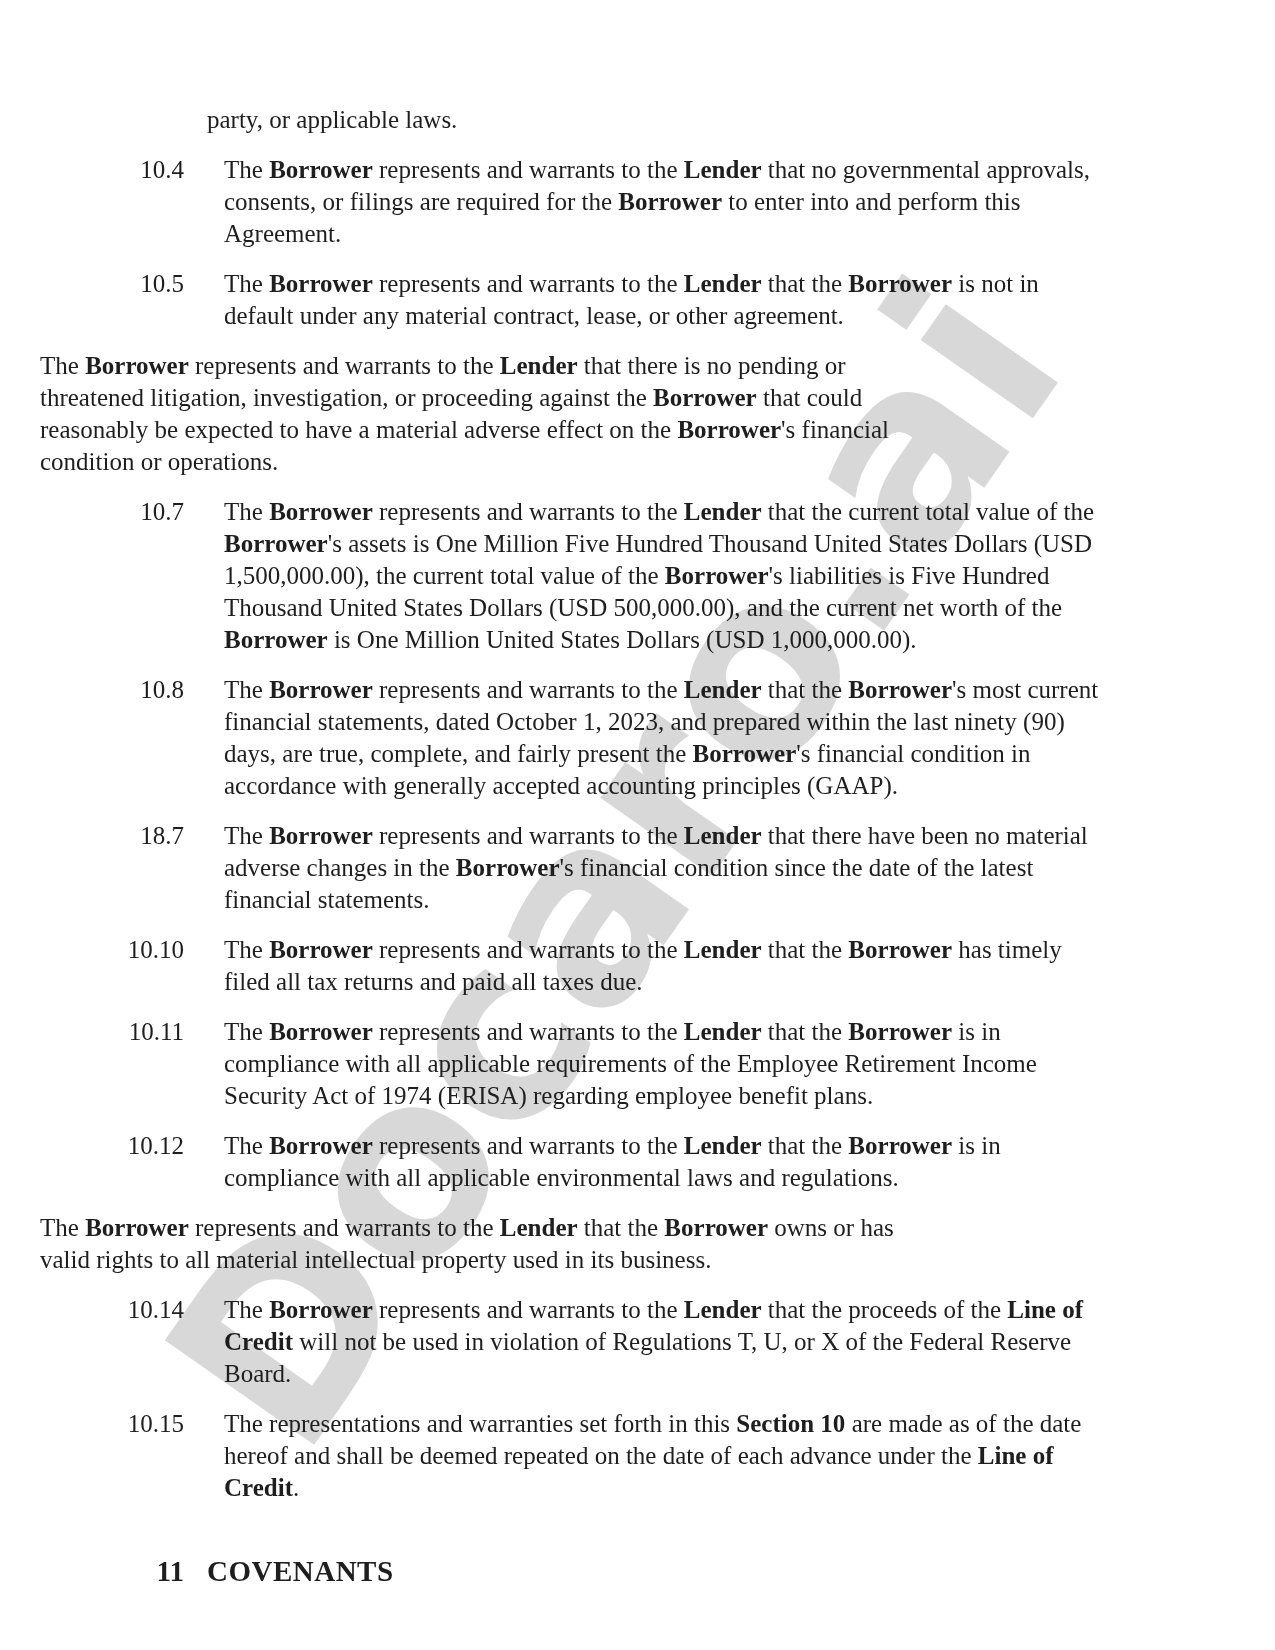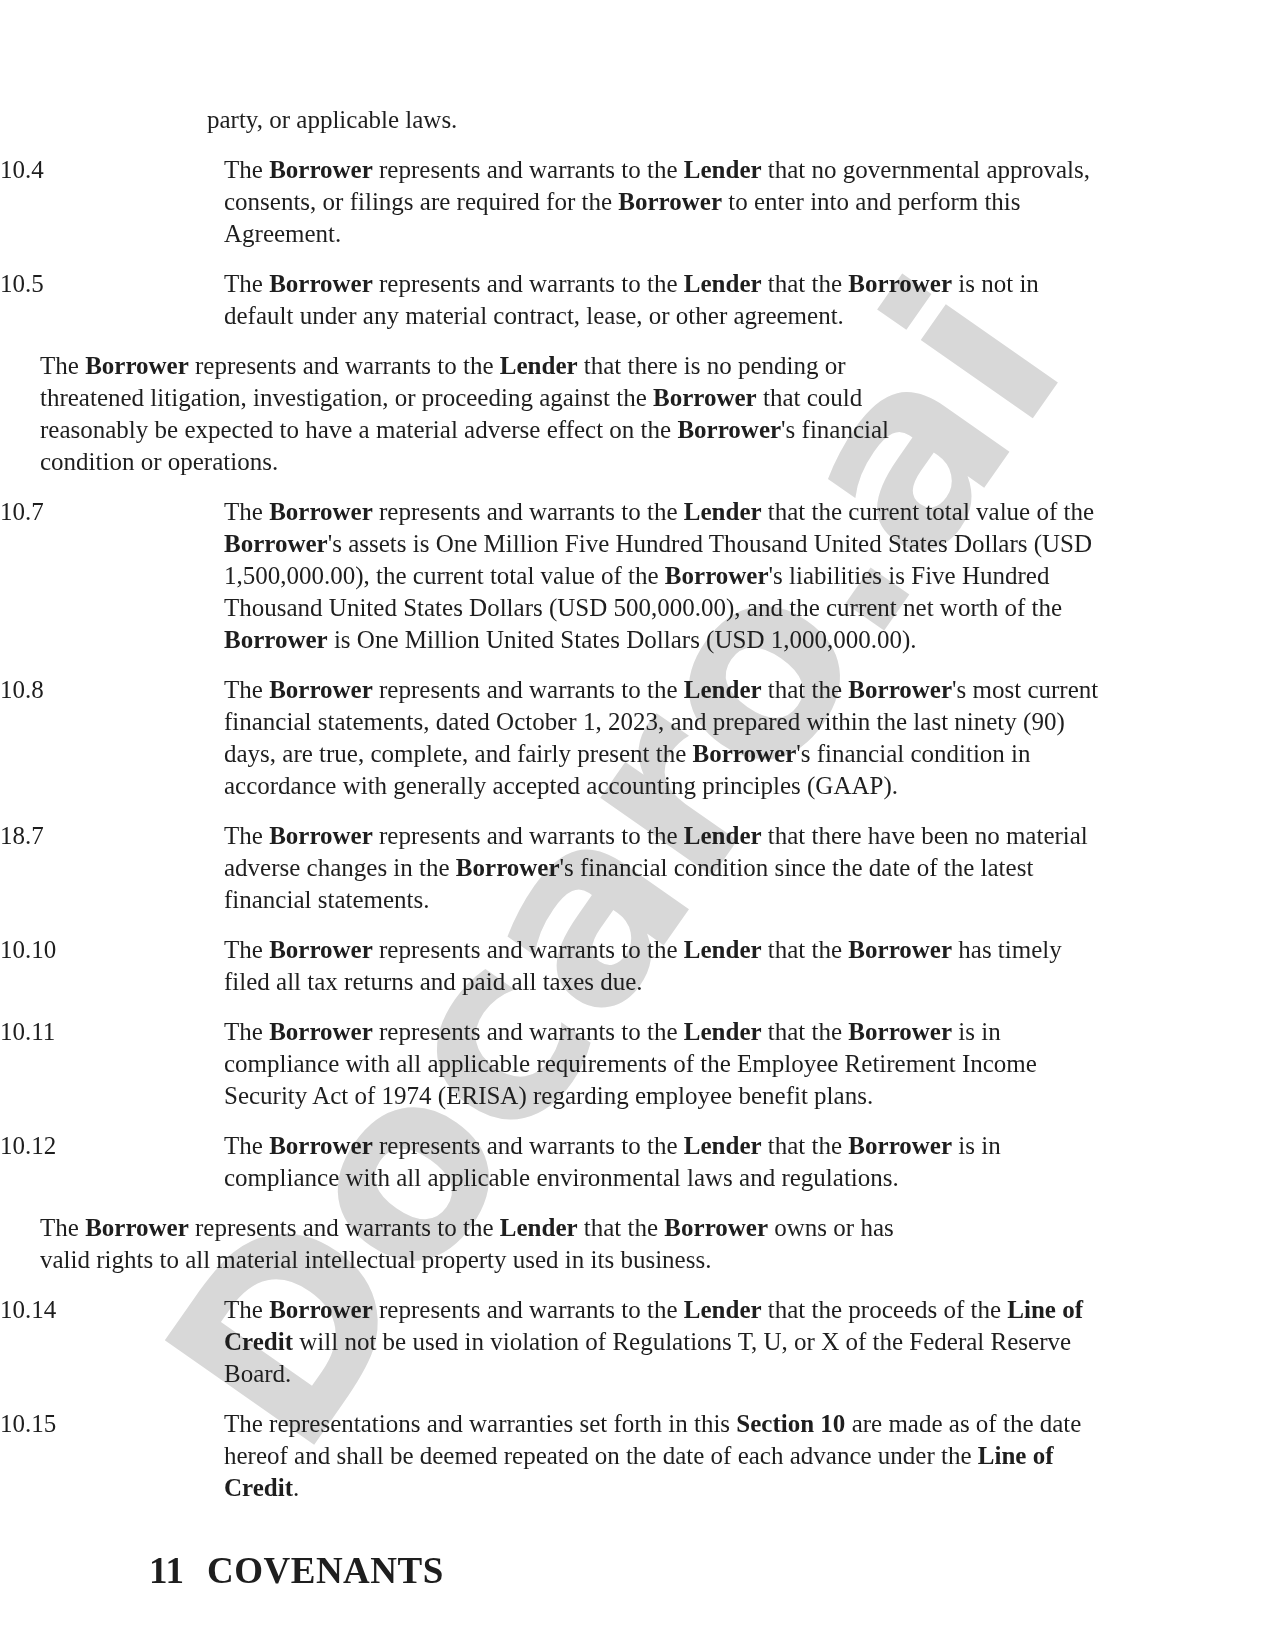--- a/index.html
+++ b/index.html
@@ -40,34 +40,34 @@
   .continuation {
     margin: 0 0 18px 207px;
     width: 880px;
   }
   .clause {
     display: flex;
     margin: 0 0 18px 0;
   }
   .clause-num {
     flex: 0 0 184px;
-    text-align: left;
+    text-align: right;
   }
   .clause-text {
     margin-left: 40px;
     width: 880px;
   }
   .clause-text b, .continuation b {
     font-weight: 700;
   }
   .section-heading {
     display: flex;
     margin-top: 50px;
     font-weight: 700;
-    font-size: 37px;
+    font-size: 29px;
     line-height: 34px;
   }
   .sec-num {
     flex: 0 0 184px;
     text-align: right;
   }
   .sec-title {
     margin-left: 23px;
     letter-spacing: 0.5px;
   }

